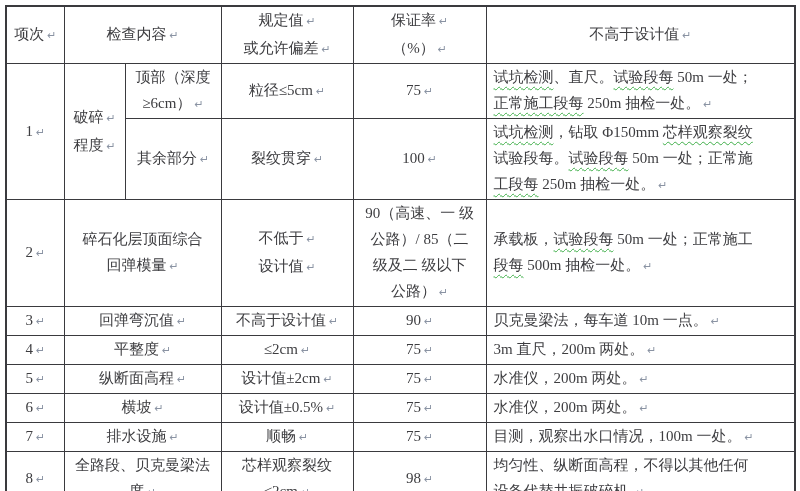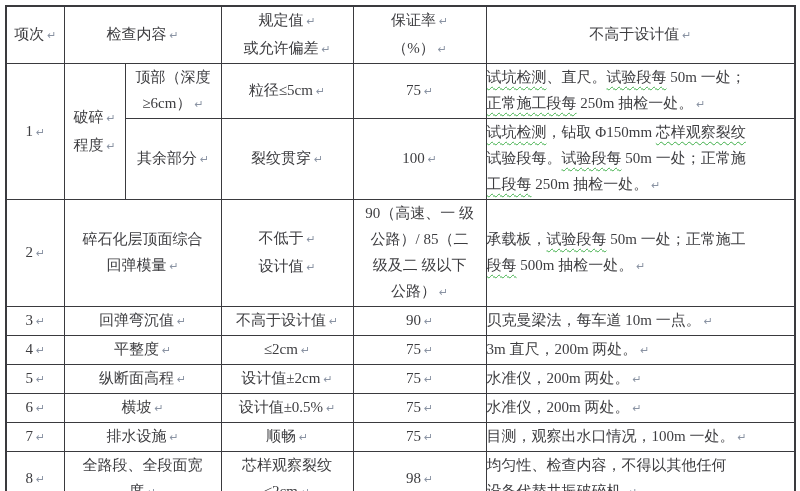--- a/index.html
+++ b/index.html
@@ -27,21 +27,21 @@
     border: 1px solid var(--border);
     vertical-align: middle;
     text-align: center;
     padding: 0 3px;
     font-size: 15px;
     line-height: 26px;
     overflow: hidden;
   }
   td.method {
     text-align: left;
-    padding: 0 5px 0 0;
+    padding: 0 5px 0 7px;
   }
   tr.h52 { height: 52px; }
   tr.h55 { height: 55px; }
   tr.h78 { height: 78px; }
   tr.h107 { height: 107px; }
   tr.h27 { height: 27px; }
   tr.h28 { height: 28px; }
   .mk {
     color: var(--mark);
     font-size: 11px;
@@ -135,19 +135,19 @@
     <tr class="h27">
       <td><span>7</span><span class="mk">↵</span></td>
       <td colspan="2"><span>排水设施</span><span class="mk">↵</span></td>
       <td><span>顺畅</span><span class="mk">↵</span></td>
       <td><span>75</span><span class="mk">↵</span></td>
       <td class="method"><span>目测，观察出水口情况，100m 一处。</span><span class="mk">↵</span></td>
     </tr>
 
     <tr class="h55">
       <td><span>8</span><span class="mk">↵</span></td>
-      <td colspan="2"><span>全路段、全段面宽</span><br><span>度</span><span class="mk">↵</span></td>
+      <td colspan="2"><span>全路段、贝克曼梁法</span><br><span>度</span><span class="mk">↵</span></td>
       <td><span>芯样观察裂纹</span><br><span>≤2cm</span><span class="mk">↵</span></td>
       <td><span>98</span><span class="mk">↵</span></td>
-      <td class="method"><span>均匀性、检查内容，不得以其他任何</span><br><span>设备代替共振破碎机.</span><span class="mk">↵</span></td>
+      <td class="method"><span>均匀性、纵断面高程，不得以其他任何</span><br><span>设备代替共振破碎机.</span><span class="mk">↵</span></td>
     </tr>
   </tbody>
 </table>
 
 </body></html>

